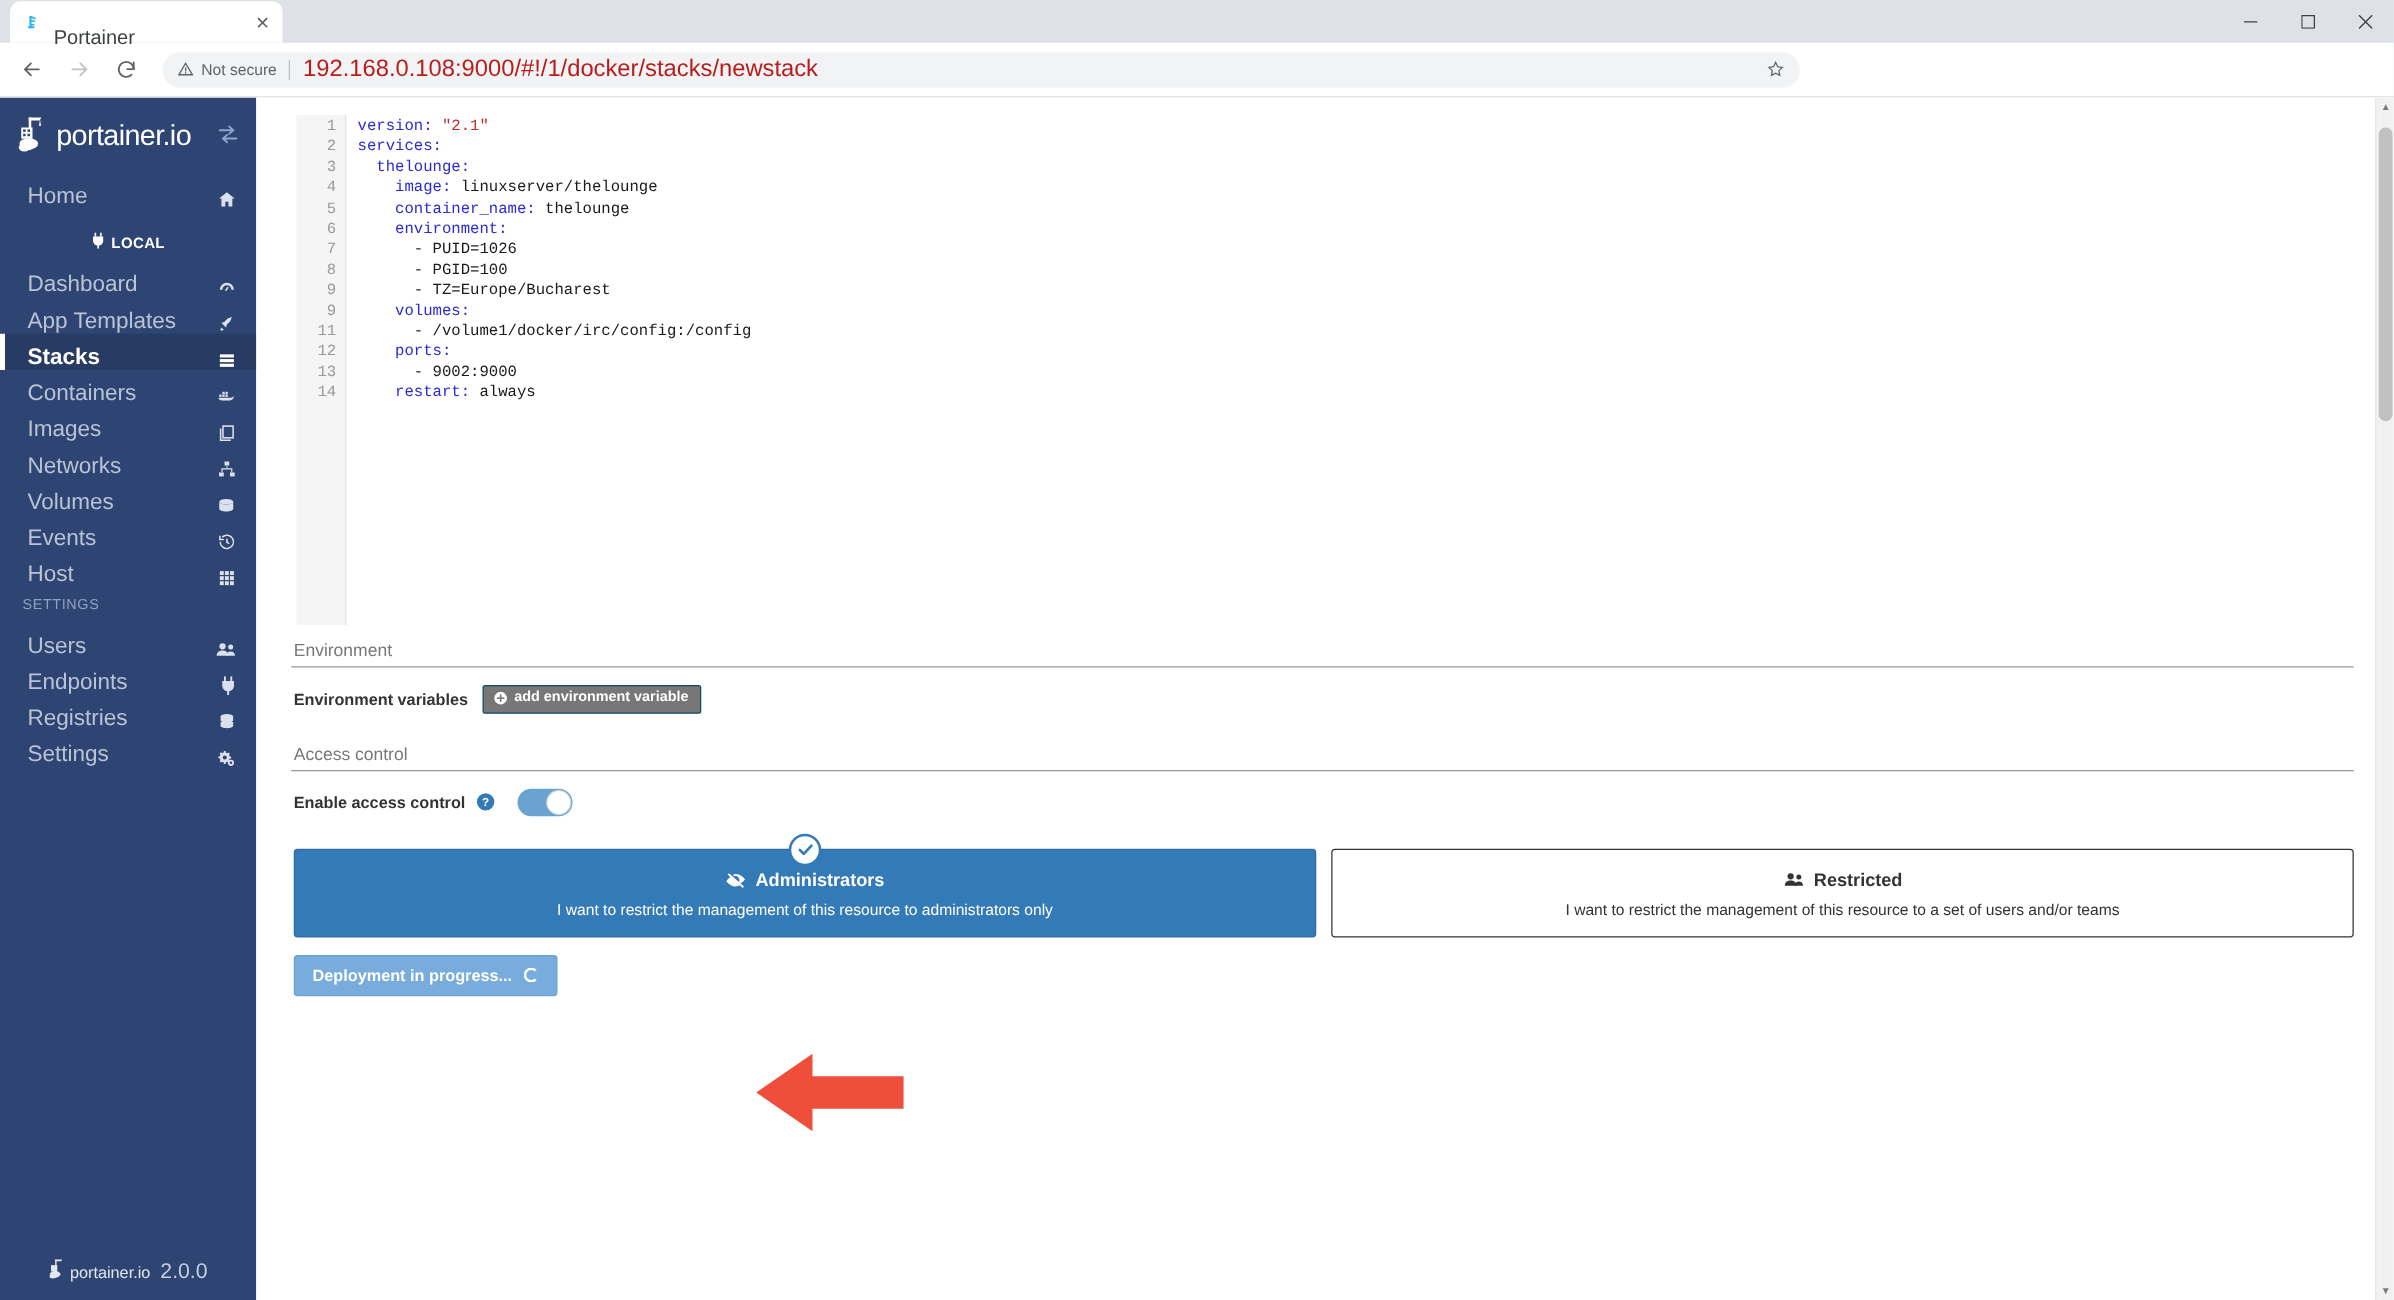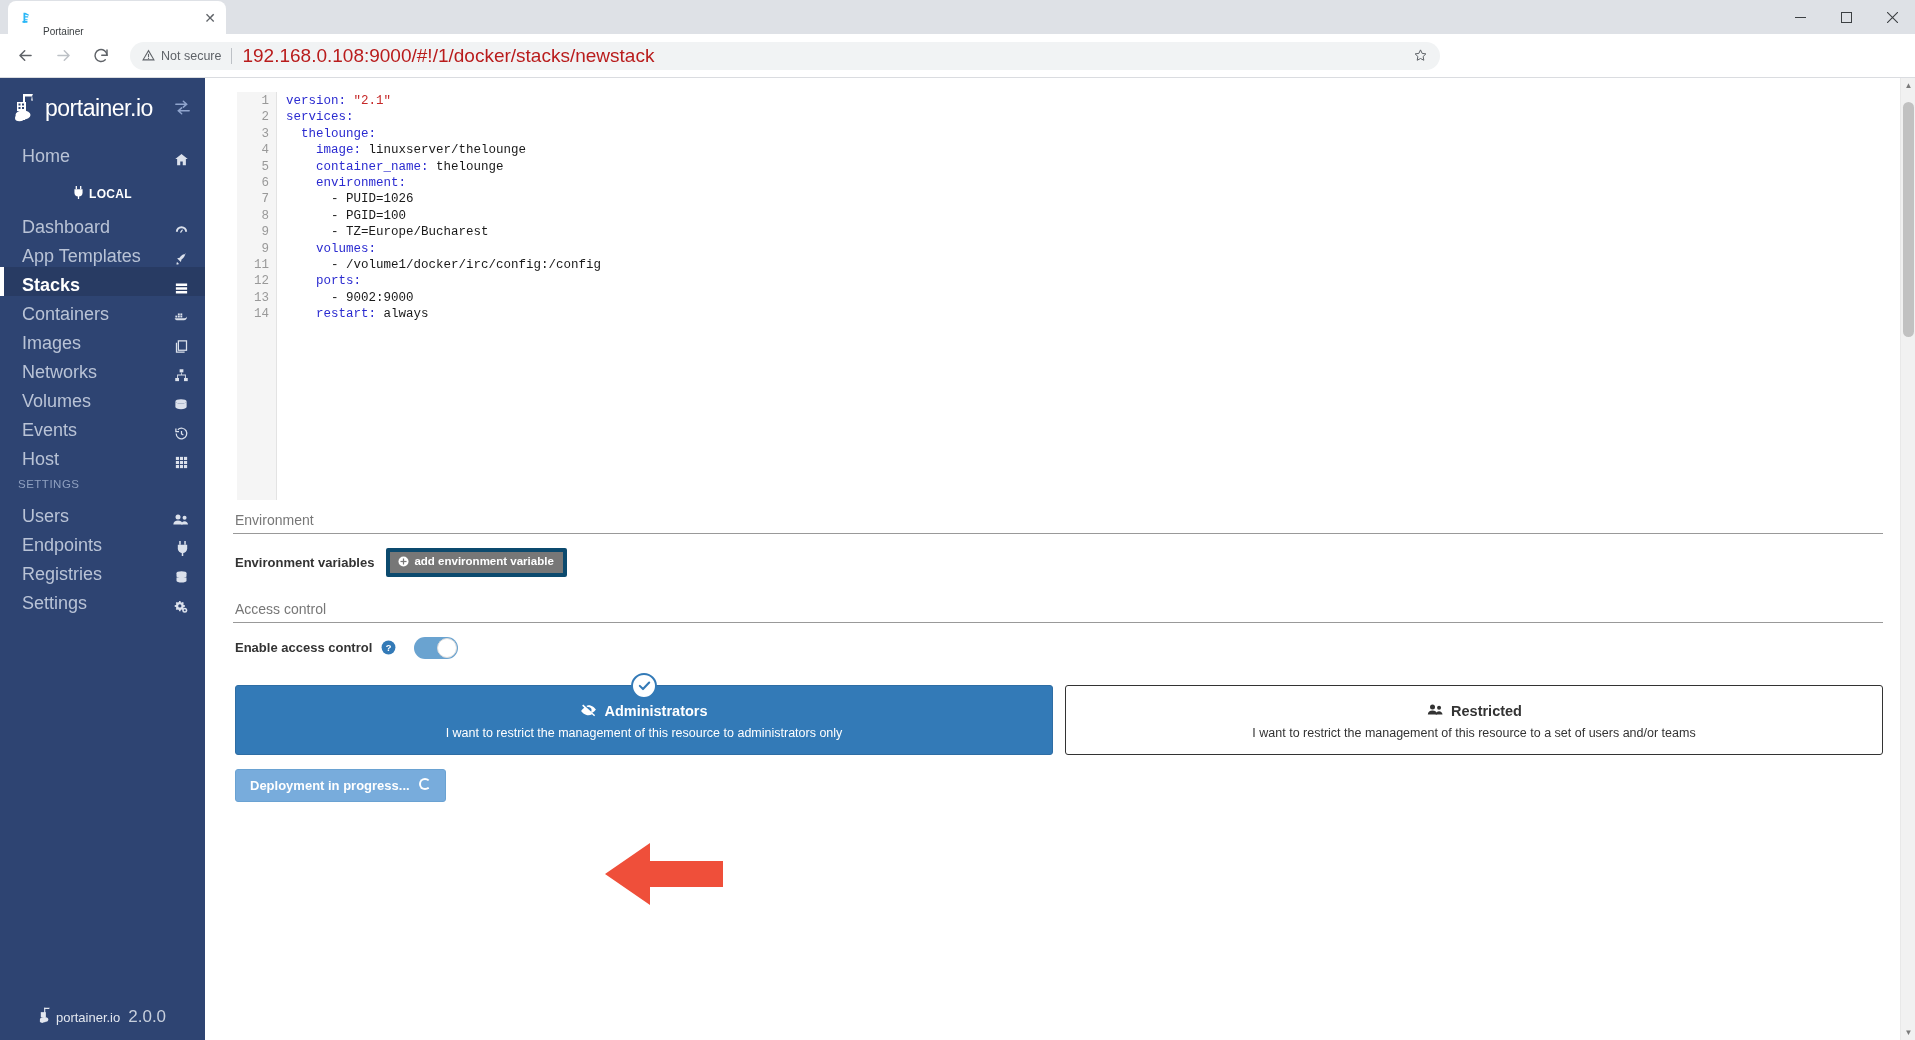--- a/index.html
+++ b/index.html
@@ -26,21 +26,21 @@
     display: flex; align-items: center;
     padding: 0 8px 0 11px;
     font-size: 12px; color: #3c4043;
     position: relative;
   }
   .tab-favicon {
     width: 16px; height: 16px; margin-right: 8px;
     display: flex; align-items: center; justify-content: center;
     flex: 0 0 16px;
   }
-  .tab-title { flex: 1; white-space: nowrap; overflow: hidden; text-overflow: ellipsis; font-size: 10px; margin-top: 27px; }
+  .tab-title { flex: 1; white-space: nowrap; overflow: hidden; text-overflow: ellipsis; font-size: 16px; margin-top: 27px; }
   .tab-close {
     width: 16px; height: 16px; flex: 0 0 16px;
     display: flex; align-items: center; justify-content: center;
     color: #5f6368; font-size: 14px; line-height: 1;
   }
   .win-controls {
     position: absolute; right: 0; top: 0; height: 34px;
     display: flex; align-items: center;
   }
   .win-btn {
@@ -173,21 +173,21 @@
     margin: 8px 0 0 0;
   }
   .form-row {
     display: flex; align-items: center;
     padding: 14px 0 12px 2px;
     font-size: 13px; color: #333333;
   }
   .form-label { font-weight: bold; font-size: 13px; color: #333333; }
   .btn-gray {
     background: #777777; color: #ffffff;
-    border: 4px solid #0c4a6e; border-radius: 2px;
+    border: 1px solid #0c4a6e; border-radius: 2px;
     font-size: 11.5px; font-weight: bold;
     padding: 4px 9px 5px 8px;
     margin-left: 12px;
     display: inline-flex; align-items: center;
     line-height: 1;
   }
   .btn-gray .plus { margin-right: 5px; display: flex; align-items: center; }
 
   .help-icon { margin-left: 9px; display: flex; align-items: center; }
   .toggle {
@@ -226,21 +226,21 @@
     background: #ffffff; border: 2px solid #337ab7;
     display: flex; align-items: center; justify-content: center;
   }
 
   
   .btn-deploy {
     background: #5b9bd5; color: #ffffff;
     border: 1px solid #4a8ec9; border-radius: 3px;
     font-size: 13px; font-weight: bold;
     padding: 8px 14px;
-    display: inline-flex; align-items: flex-start; gap: 9px;
+    display: inline-flex; align-items: center; gap: 9px;
     opacity: .82;
   }
   .spinner {
     width: 12px; height: 12px; border-radius: 50%;
     border: 2px solid #ffffff; border-right-color: transparent;
     display: inline-block;
   }
   .actions-row { padding: 14px 0 0 2px; }
 
   

